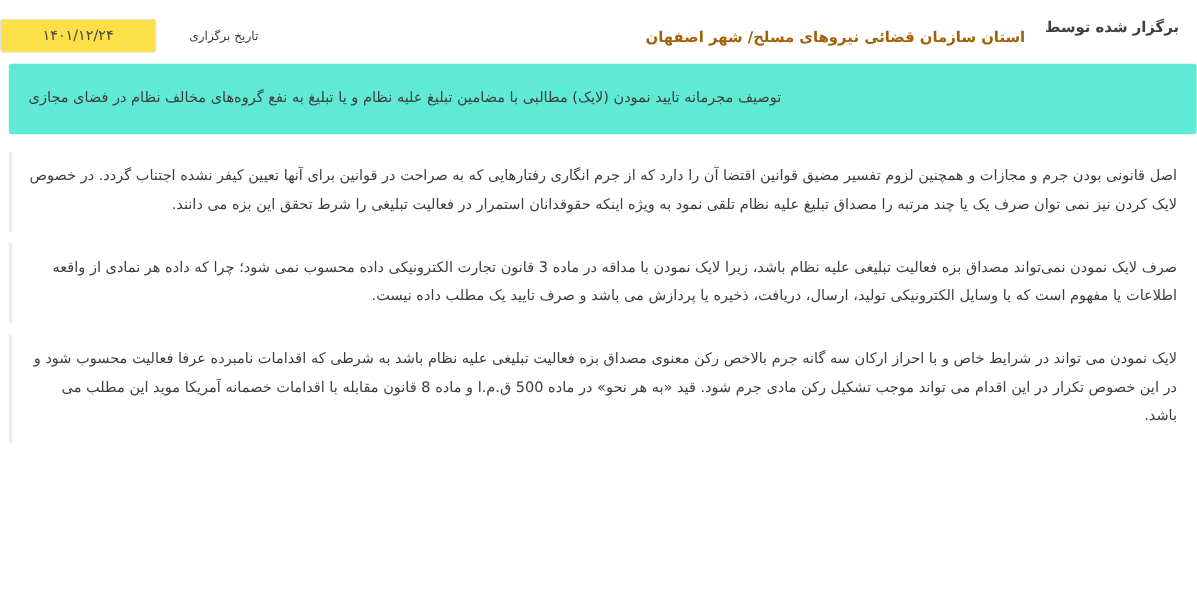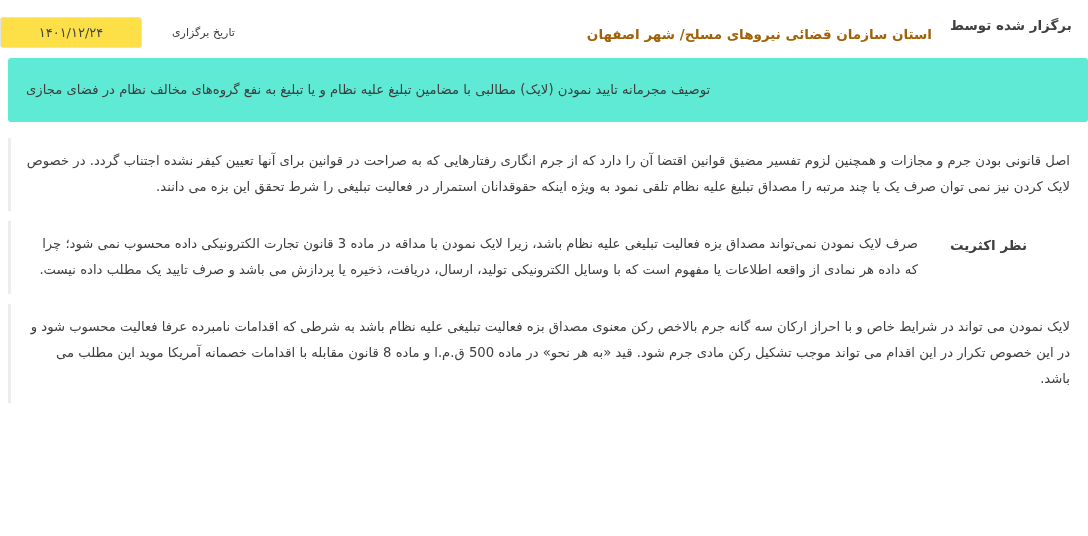--- a/index.html
+++ b/index.html
@@ -159,21 +159,20 @@
   <div class="row row-question">
   </div>
 
   <div class="row row-opinion">
     <div class="value-col">
       <div class="opinion-body">اصل قانونی بودن جرم و مجازات و همچنین لزوم تفسیر مضیق قوانین اقتضا آن را دارد که از جرم انگاری رفتارهایی که به صراحت در قوانین برای آنها تعیین کیفر نشده اجتناب گردد. در خصوص لایک کردن نیز نمی توان صرف یک یا چند مرتبه را مصداق تبلیغ علیه نظام تلقی نمود به ویژه اینکه حقوقدانان استمرار در فعالیت تبلیغی را شرط تحقق این بزه می دانند.</div>
     </div>
   </div>
 
   <div class="row row-opinion">
-    <div class="label-col">نظر اکثریت</div>
     <div class="value-col">
       <div class="opinion-body">صرف لایک نمودن نمی‌تواند مصداق بزه فعالیت تبلیغی علیه نظام باشد، زیرا لایک نمودن با مداقه در ماده 3 قانون تجارت الکترونیکی داده محسوب نمی شود؛ چرا که داده هر نمادی از واقعه اطلاعات یا مفهوم است که با وسایل الکترونیکی تولید، ارسال، دریافت، ذخیره یا پردازش می باشد و صرف تایید یک مطلب داده نیست.</div>
     </div>
   </div>
 
   <div class="row row-opinion">
     <div class="value-col">
       <div class="opinion-body">لایک نمودن می تواند در شرایط خاص و با احراز ارکان سه گانه جرم بالاخص رکن معنوی مصداق بزه فعالیت تبلیغی علیه نظام باشد به شرطی که اقدامات نامبرده عرفا فعالیت محسوب شود و در این خصوص تکرار در این اقدام می تواند موجب تشکیل رکن مادی جرم شود. قید «به هر نحو» در ماده 500 ق.م.ا و ماده 8 قانون مقابله با اقدامات خصمانه آمریکا موید این مطلب می باشد.</div>
     </div>
   </div>

